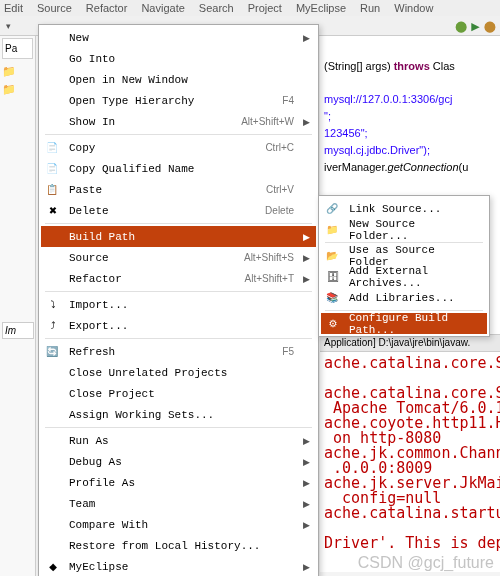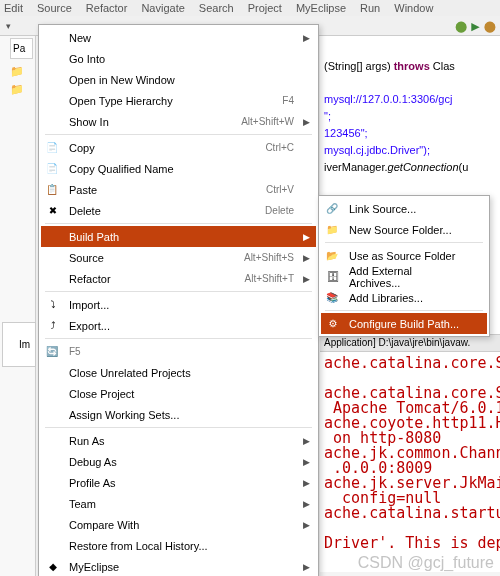--- a/index.html
+++ b/index.html
@@ -1,43 +1,43 @@
 <!DOCTYPE html>
 <html><head>
 <meta charset="utf-8">
 <style>
 * { margin: 0; padding: 0; box-sizing: border-box; font-family: Tahoma, Arial, sans-serif; font-size: 11px; }
 body { background: #f4f4f4; width: 500px; height: 576px; overflow: hidden; position: relative; }
 .menubar { display: flex; background: #eee; height: 16px; align-items: center; padding: 0 4px; gap: 14px; color: #555; font-size: 10px; }
 .menubar span { cursor: default; }
 .toolbar { display: flex; align-items: center; height: 20px; padding: 2px 6px; gap: 6px; background: #f0f0f0; border-bottom: 1px solid #ccc; }
 .dropdown { font-size: 9px; color: #555; }
-.left-panel { position: absolute; left: 0; top: 36px; width: 36px; height: 540px; background: #f8f8f8; border-right: 1px solid #d0d0d0; padding-left: 8px; }
+.left-panel { position: absolute; left: 0; top: 36px; width: 36px; height: 540px; background: #f8f8f8; border-right: 1px solid #d0d0d0; }
 .left-tab { font-size: 10px; padding: 4px 2px; background: #fff; border: 1px solid #d0d0d0; margin: 2px; }
 .tree-icons { display: flex; flex-direction: column; gap: 4px; padding: 4px 2px; }
 .tree-icons span { width: 14px; height: 14px; }
 .context-menu { position: absolute; left: 38px; top: 24px; width: 281px; background: #fff; border: 1px solid #aaa; box-shadow: 2px 2px 6px rgba(0,0,0,0.2); padding: 2px; z-index: 10; }
 .menu-item { display: flex; align-items: center; height: 21px; padding: 0 22px 0 28px; position: relative; cursor: default; }
 .menu-item.selected { background: #c2410c; color: #fff; }
-.menu-item .label { flex: 1; }
+.menu-item .label { flex: 1; font-family: Liberation Mono, monospace; }
 .menu-item .shortcut { color: #777; font-size: 10px; }
 .menu-sep { height: 1px; background: #e0e0e0; margin: 2px 4px; }
 .menu-item .arrow { position: absolute; right: 6px; font-size: 9px; color: #555; }
 .menu-item.selected .arrow { color: #fff; }
 .menu-item .icon { position: absolute; left: 4px; width: 16px; height: 16px; display: flex; align-items: center; justify-content: center; font-size: 10px; }
 .submenu { position: absolute; left: 318px; top: 195px; width: 172px; background: #fff; border: 1px solid #aaa; box-shadow: 2px 2px 6px rgba(0,0,0,0.2); padding: 2px; z-index: 11; }
 .editor { position: absolute; left: 320px; top: 36px; width: 180px; height: 300px; background: #fff; font-family: Consolas, monospace; font-size: 11px; padding: 6px 4px; line-height: 16px; overflow: hidden; white-space: pre; }
 .editor-toolbar { position: absolute; right: 4px; top: 20px; display: flex; gap: 4px; }
 .kw { color: #7f0055; font-weight: bold; }
 .str { color: #2a00ff; }
 .meth { font-style: italic; }
 .console-hdr { position: absolute; left: 320px; top: 334px; width: 180px; height: 18px; background: #e8e8e8; font-size: 10px; padding: 2px 4px; border-top: 1px solid #ccc; border-bottom: 1px solid #ccc; overflow: hidden; white-space: nowrap; }
 .console { position: absolute; left: 320px; top: 352px; width: 180px; height: 220px; background: #fff; font-family: Consolas, monospace; font-size: 15px; color: #b00; padding: 4px; line-height: 15px; overflow: hidden; white-space: pre; }
 .watermark { position: absolute; right: 6px; bottom: 4px; font-size: 16px; color: #c4c4c4; z-index: 20; }
-.im-tab { position: absolute; left: 2px; top: 322px; width: 32px; font-size: 10px; background: #fff; border: 1px solid #ccc; padding: 16px; }
+.im-tab { position: absolute; left: 2px; top: 322px; width: 32px; font-size: 10px; background: #fff; border: 1px solid #ccc; padding: 2px; font-style: italic; }
 </style>
 </head>
 <body>
 
 <div class="menubar">
     <span>Edit</span>
     <span>Source</span>
     <span>Refactor</span>
     <span>Navigate</span>
     <span>Search</span>
@@ -126,20 +126,21 @@
       <span class="icon">⤵</span>
       <span class="label">Import...</span>
     </div>
     <div class="menu-item">
       <span class="icon">⤴</span>
       <span class="label">Export...</span>
     </div>
     <div class="menu-sep"></div>
     <div class="menu-item">
       <span class="icon">🔄</span>
+      <span class="label">Refresh</span>
       <span class="shortcut">F5</span>
     </div>
     <div class="menu-item">
       <span class="label">Close Unrelated Projects</span>
     </div>
     <div class="menu-item">
       <span class="label">Close Project</span>
     </div>
     <div class="menu-item">
       <span class="label">Assign Working Sets...</span>

